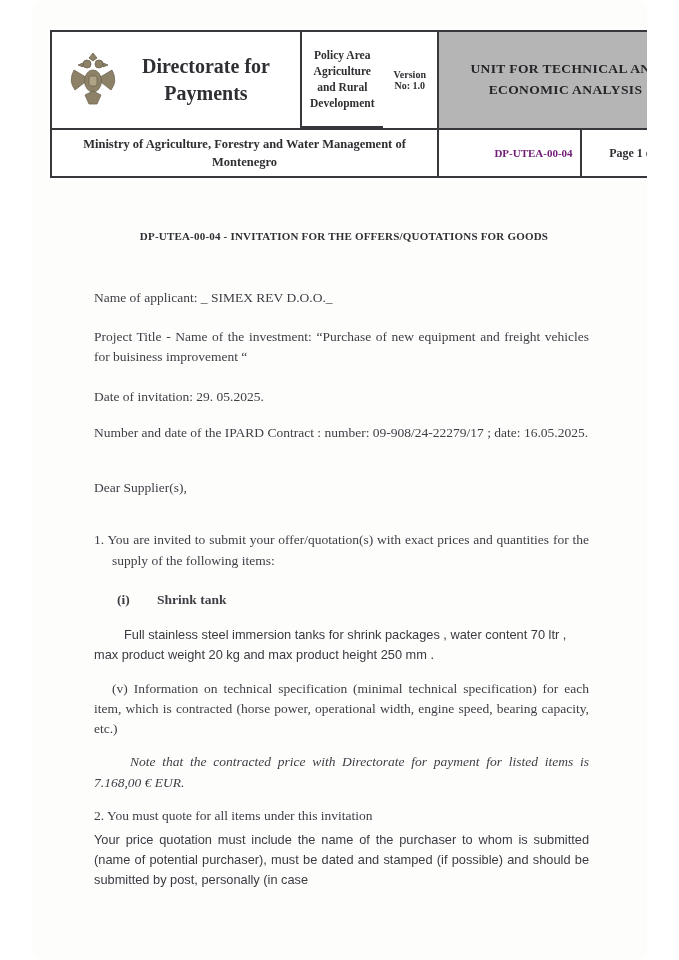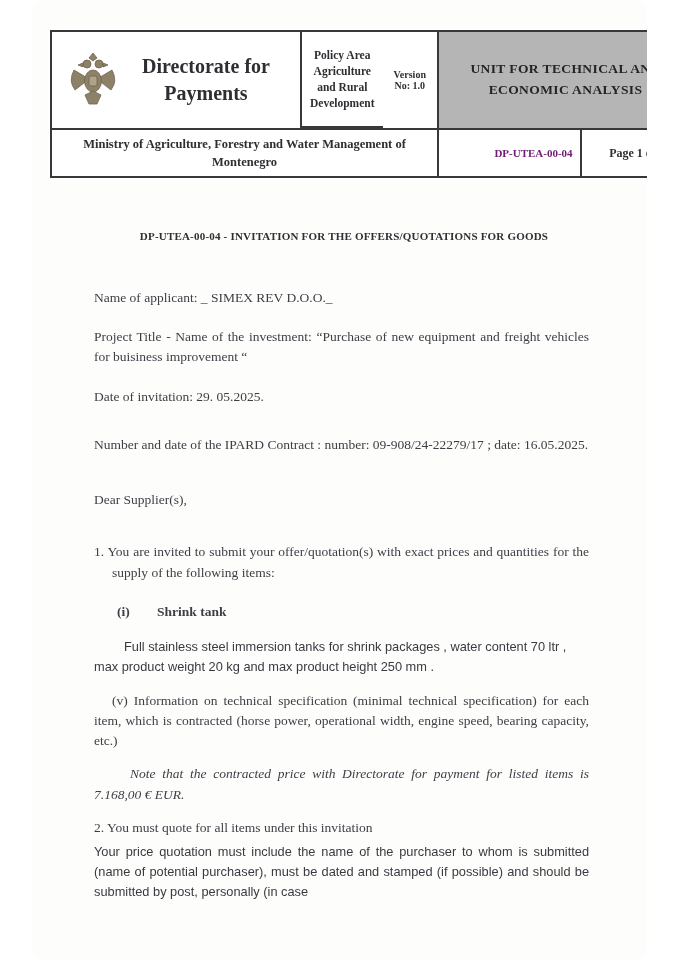--- a/index.html
+++ b/index.html
@@ -43,21 +43,21 @@
   .doc-body { position:absolute; top:178px; left:0; right:0; padding:0 58px 0 62px; }
   .title { width:500px; margin:50px auto 0; text-align:center; font-weight:bold; font-size:11px;
     line-height:1.62; color:#2f2f34; letter-spacing:0.2px; }
 
   .doc-body p { font-size:13.5px; line-height:1.5; color:#3e3e45; }
   .sans { font-family:"Liberation Sans", sans-serif; font-size:12.8px !important; color:#3a3a40 !important; line-height:1.58 !important; }
 
   .p-applicant { margin-top:42px; }
   .p-project { margin-top:19px; text-align:justify; }
   .p-date { margin-top:19px; }
-  .p-contract { margin-top:28px; }
+  .p-contract { margin-top:16px; }
   .p-salutation { margin-top:35px; }
   .p-item1 { margin-top:32px; padding-left:18px; text-indent:-18px; text-align:justify; }
   .p-item-i { margin-top:19px; padding-left:23px; font-weight:bold; color:#2f2f34; }
   .item-i-label { display:inline-block; width:40px; font-weight:bold; }
   .p-desc { margin-top:15px; text-indent:30px; }
   .p-spec { margin-top:13px; text-indent:18px; text-align:justify; }
   .p-note { margin-top:13px; font-style:italic; text-indent:36px; text-align:justify; color:#38383e; }
   .p-item2 { margin-top:13px; }
   .p-final { margin-top:4px; text-align:justify; }
 </style>

